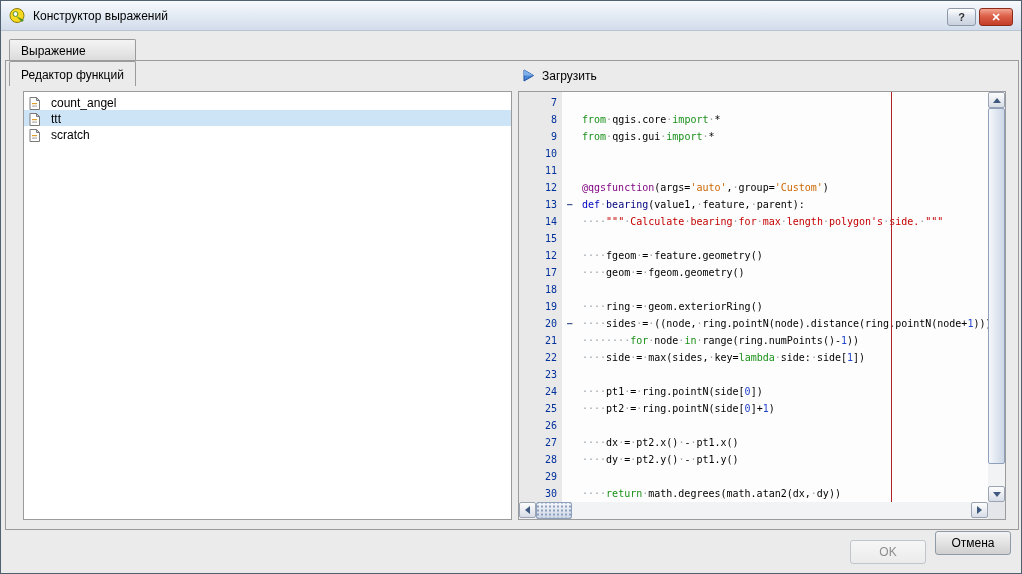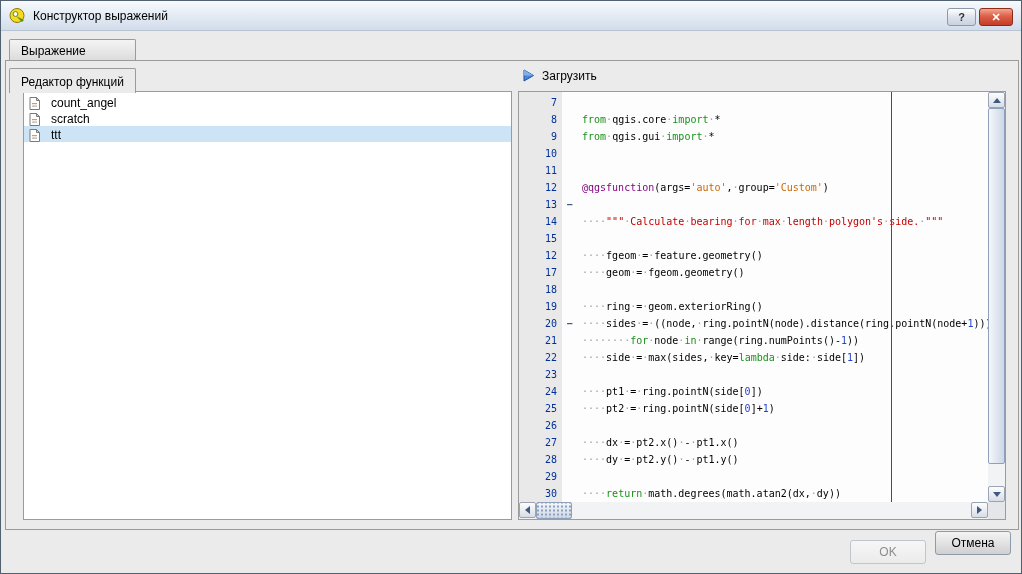--- a/index.html
+++ b/index.html
@@ -16,21 +16,21 @@
   .win-controls { margin-left:auto; display:flex; gap:3px; align-items:flex-start; height:100%; padding-top:7px; box-sizing:border-box; }
   .wc-btn { height:18px; border:1px solid #8d98a8; border-radius:3px; font-size:11px; line-height:15px;
             background:linear-gradient(#ffffff,#dde3ec 50%,#c9d2df); text-align:center; padding:0; cursor:default; }
   .help-btn { width:29px; color:#333; font-weight:bold; }
   .close-btn { width:34px; background:linear-gradient(#f3a693,#dd6048 45%,#c23d27); border-color:#8e2a18; color:#fff; font-weight:bold; }
 
   
   .tabbar { position:absolute; left:8px; top:35px; display:flex; z-index:5;flex-direction:column; }
   .tab { box-sizing:border-box; border:1px solid #9b9b9b; border-bottom:none; border-radius:2px 2px 0 0;
          background:linear-gradient(#f4f4f4,#dcdcdc); margin-right:2px; padding:4px 11px 0; height:21px; margin-top:3px; cursor:default; }
-  .tab.active { background:#ebebeb; height:25px; margin-top:8px; padding-top:6px; position:relative; z-index:6; }
+  .tab.active { background:#ebebeb; height:25px; margin-top:1px; padding-top:6px; position:relative; z-index:6; }
 
   .tab-content { position:absolute; left:4px; top:59px; width:1014px; height:470px; box-sizing:border-box;
                  border:1px solid #9b9b9b; background:#ebebeb; }
 
   
   .toolbtn { position:absolute; display:flex; align-items:center; gap:6px; background:transparent;
              border:1px solid transparent; padding:3px 6px; font-size:12px; font-family:inherit; cursor:default; }
   .toolbtn.new-file { left:12px; top:3px;text-align:right; }
   .toolbtn.load { left:508px; top:3px; }
   .toolbtn .icon { width:15px; height:15px; display:inline-block; }
@@ -144,42 +144,42 @@
           <span class="ficon">
   <svg width="13" height="13" viewBox="0 0 13 13">
     <path d="M2 0.5 h6.5 l3 3 v9 h-9.5 z" fill="#ffffff" stroke="#7a7a7a"></path>
     <path d="M8.5 0.5 l3 3 h-3 z" fill="#d8d8d8" stroke="#7a7a7a"></path>
     <rect x="4" y="6" width="5" height="1.2" fill="#e0a030"></rect>
     <rect x="4" y="8.5" width="5" height="1.2" fill="#b0b0b0"></rect>
   </svg>
 </span>
           <span>count_angel</span>
         </div>
+        <div class="file-item selected">
+          <span class="ficon">
+  <svg width="13" height="13" viewBox="0 0 13 13">
+    <path d="M2 0.5 h6.5 l3 3 v9 h-9.5 z" fill="#ffffff" stroke="#7a7a7a"></path>
+    <path d="M8.5 0.5 l3 3 h-3 z" fill="#d8d8d8" stroke="#7a7a7a"></path>
+    <rect x="4" y="6" width="5" height="1.2" fill="#e0a030"></rect>
+    <rect x="4" y="8.5" width="5" height="1.2" fill="#b0b0b0"></rect>
+  </svg>
+</span>
+          <span>ttt</span>
+        </div>
         <div class="file-item">
           <span class="ficon">
   <svg width="13" height="13" viewBox="0 0 13 13">
     <path d="M2 0.5 h6.5 l3 3 v9 h-9.5 z" fill="#ffffff" stroke="#7a7a7a"></path>
     <path d="M8.5 0.5 l3 3 h-3 z" fill="#d8d8d8" stroke="#7a7a7a"></path>
     <rect x="4" y="6" width="5" height="1.2" fill="#e0a030"></rect>
     <rect x="4" y="8.5" width="5" height="1.2" fill="#b0b0b0"></rect>
   </svg>
 </span>
           <span>scratch</span>
         </div>
-        <div class="file-item selected">
-          <span class="ficon">
-  <svg width="13" height="13" viewBox="0 0 13 13">
-    <path d="M2 0.5 h6.5 l3 3 v9 h-9.5 z" fill="#ffffff" stroke="#7a7a7a"></path>
-    <path d="M8.5 0.5 l3 3 h-3 z" fill="#d8d8d8" stroke="#7a7a7a"></path>
-    <rect x="4" y="6" width="5" height="1.2" fill="#e0a030"></rect>
-    <rect x="4" y="8.5" width="5" height="1.2" fill="#b0b0b0"></rect>
-  </svg>
-</span>
-          <span>ttt</span>
-        </div>
       </div>
 
     <div class="editor">
       <div class="ed-lines">
           <div class="line">
             <span class="ln">7</span>
             <span class="fold"></span>
             <span class="codeln"></span>
           </div>
           <div class="line">
@@ -203,20 +203,21 @@
             <span class="codeln"></span>
           </div>
           <div class="line">
             <span class="ln">12</span>
             <span class="fold"></span>
             <span class="codeln"><span class="tok-dec">@qgsfunction</span><span class="tok-pl">(args=</span><span class="tok-str">'auto'</span><span class="tok-pl">,</span><span class="ws">·</span><span class="tok-pl">group=</span><span class="tok-str">'Custom'</span><span class="tok-pl">)</span></span>
           </div>
           <div class="line">
             <span class="ln">13</span>
             <span class="fold">−</span>
+            <span class="codeln"><span class="tok-kw2">def</span><span class="ws">·</span><span class="tok-fn">bearing</span><span class="tok-pl">(value1,</span><span class="ws">·</span><span class="tok-pl">feature,</span><span class="ws">·</span><span class="tok-pl">parent):</span></span>
           </div>
           <div class="line">
             <span class="ln">14</span>
             <span class="fold"></span>
             <span class="codeln"><span class="ws">····</span><span class="tok-doc">"""</span><span class="ws">·</span><span class="tok-doc">Calculate</span><span class="ws">·</span><span class="tok-doc">bearing</span><span class="ws">·</span><span class="tok-doc">for</span><span class="ws">·</span><span class="tok-doc">max</span><span class="ws">·</span><span class="tok-doc">length</span><span class="ws">·</span><span class="tok-doc">polygon's</span><span class="ws">·</span><span class="tok-doc">side.</span><span class="ws">·</span><span class="tok-doc">"""</span></span>
           </div>
           <div class="line">
             <span class="ln">15</span>
             <span class="fold"></span>
             <span class="codeln"></span>

